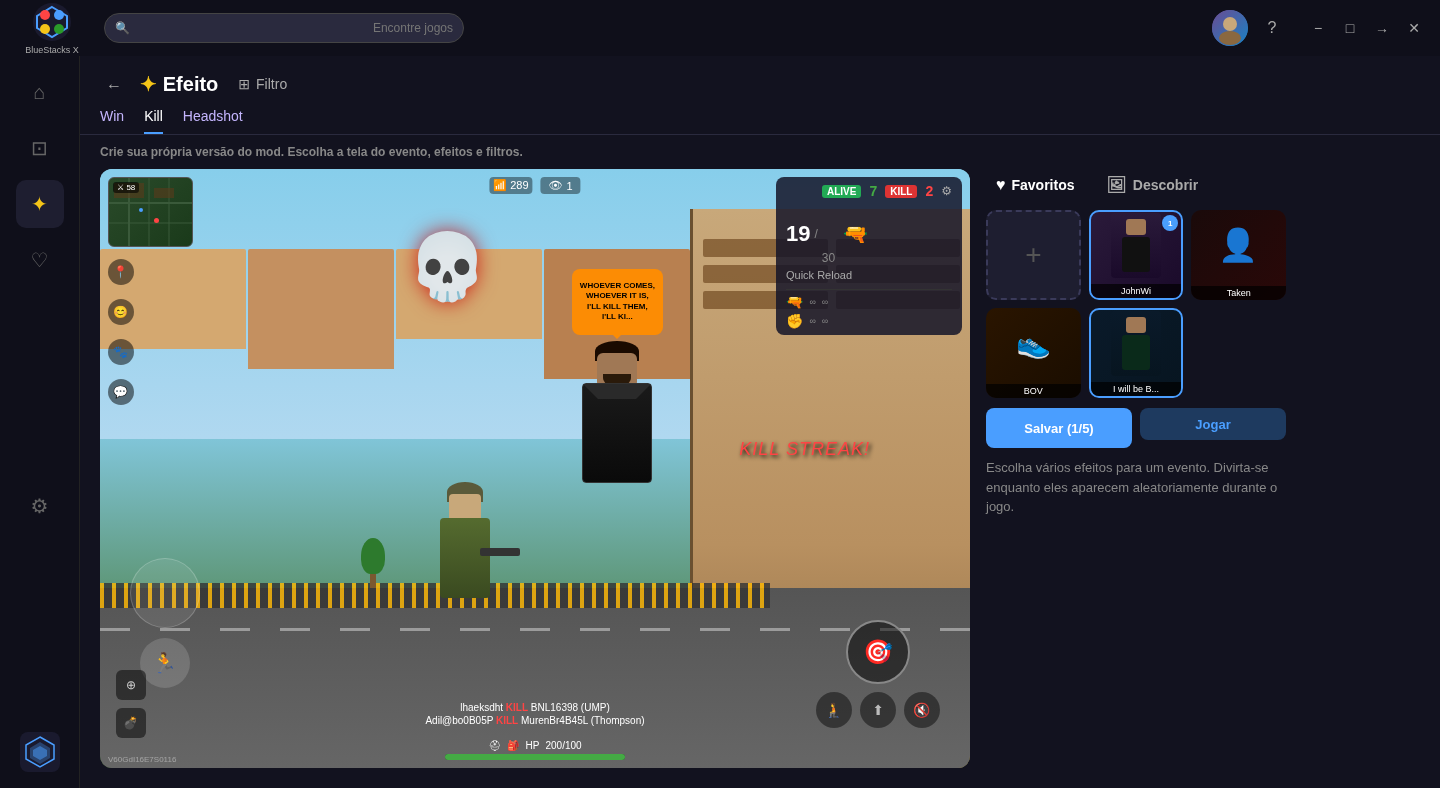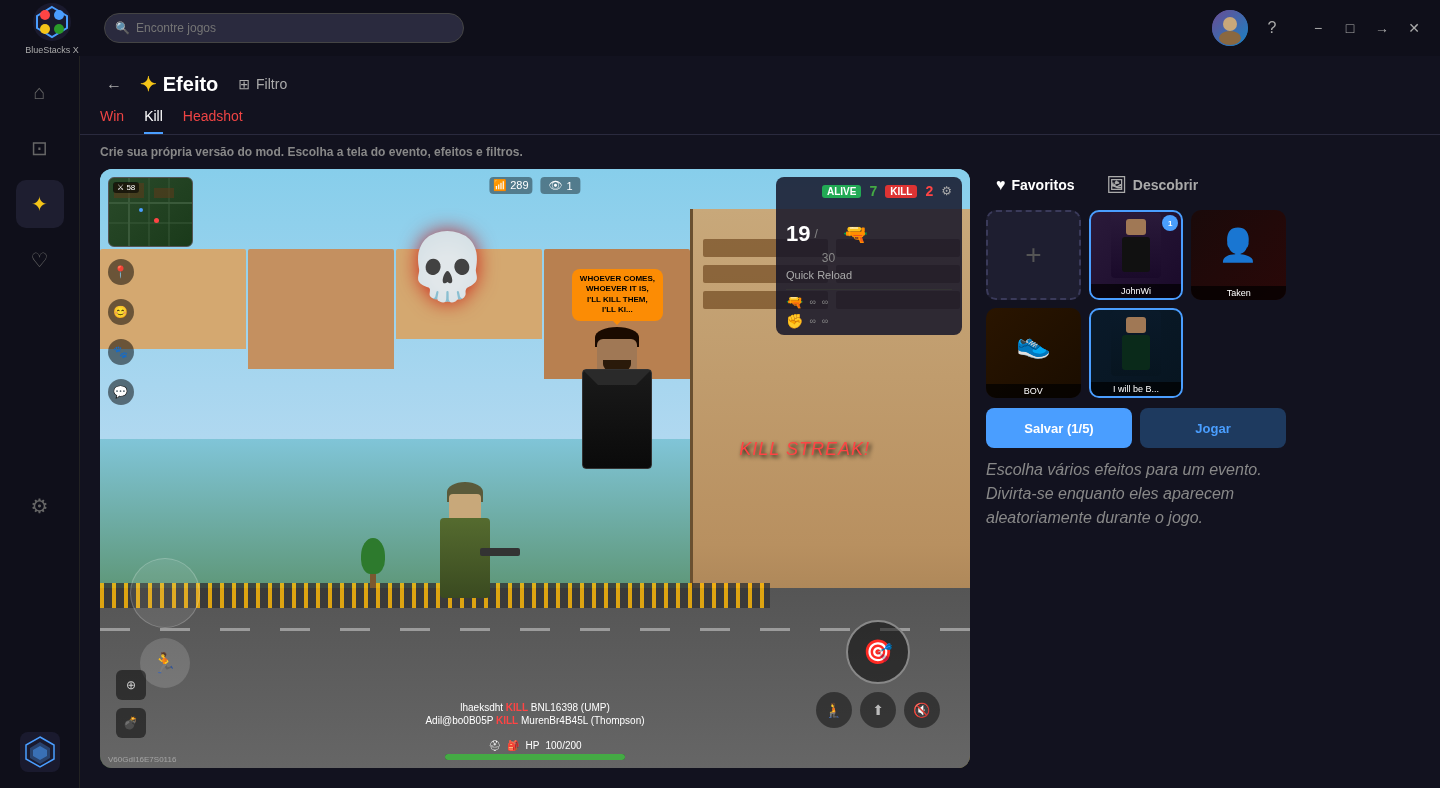--- a/index.html
+++ b/index.html
@@ -50,20 +50,21 @@
       padding: 0 10px;
       gap: 6px;
     }
     .search-bar input {
       background: transparent;
       border: none;
       outline: none;
       color: #ccc;
       font-size: 12px;
       flex: 1;
+      text-align: right;
     }
     .titlebar-right {
       margin-left: auto;
       display: flex;
       align-items: center;
       gap: 10px;
     }
     .avatar-btn {
       width: 36px;
       height: 36px;
@@ -196,21 +197,21 @@
     
     .tabs {
       display: flex;
       gap: 20px;
       padding: 10px 20px 0;
       border-bottom: 1px solid #2a2a3e;
       margin-bottom: 6px;
     }
     .tab {
       font-size: 14px;
-      color: #ef4444;
+      color: #c4b5fd;
       cursor: pointer;
       padding-bottom: 8px;
       border-bottom: 2px solid transparent;
     }
     .tab.active {
       color: white;
       border-bottom: 2px solid #4a9eff;
     }
 
     
@@ -477,36 +478,35 @@
       background: #4a9eff;
       color: white;
       border: none;
       border-radius: 8px;
       font-size: 13px;
       font-weight: 600;
       cursor: pointer;
     }
     .btn-play {
       flex: 1;
-      height: 40px;
+      height: 32px;
       background: #1e3a5f;
       color: #4a9eff;
       border: none;
       border-radius: 8px;
       font-size: 13px;
       font-weight: 600;
       cursor: pointer;
     }
 
     
     .panel-desc {
-      font-size: 16px;
+      font-size: 13px;
       color: #888;
       line-height: 1.5;
-      font-style: italic;
     }
 
     
     .game-building-right {
       position: absolute;
       right: 0;
       top: 40px;
       bottom: 0;
       width: 280px;
       background: linear-gradient(180deg, #c8a87a 0%, #b89060 60%, #8a6840 100%);
@@ -663,21 +663,21 @@
       right: 6px;
       height: 10px;
       background: #2a1a0a;
       border-radius: 0 0 6px 6px;
     }
 
     
     .speech-bubble {
       background: rgba(255,140,0,0.95);
       border-radius: 8px;
-      padding: 5px 8px;
+      padding: 12px 8px;
       font-size: 8px;
       font-weight: bold;
       color: #000;
       text-align: center;
       margin-bottom: 6px;
       line-height: 1.3;
       max-width: 130px;
       position: relative;
     }
     .speech-bubble::after {
@@ -1129,21 +1129,21 @@
               <div class="kill-feed-item">
                 <span style="color:white;">Adil@bo0B05P </span><span class="kill-text">KILL</span><span style="color:white;"> MurenBr4B45L (Thompson)</span>
               </div>
             </div>
 
             <div class="hud-bottom">
               <div class="hp-row">
                 <span>⛑</span>
                 <span>🎒</span>
                 <span style="font-size:10px;">HP</span>
-                <span style="font-size:10px;">100/200</span>
+                <span style="font-size:10px;">200/100</span>
               </div>
               <div class="hp-bar-bg">
                 <div class="hp-bar-fill" style="width:100%;"></div>
               </div>
             </div>
 
             <div class="hud-bottom-left">
               <div class="hud-move-pad"></div>
               <div class="hud-run-btn">🏃</div>
             </div>

